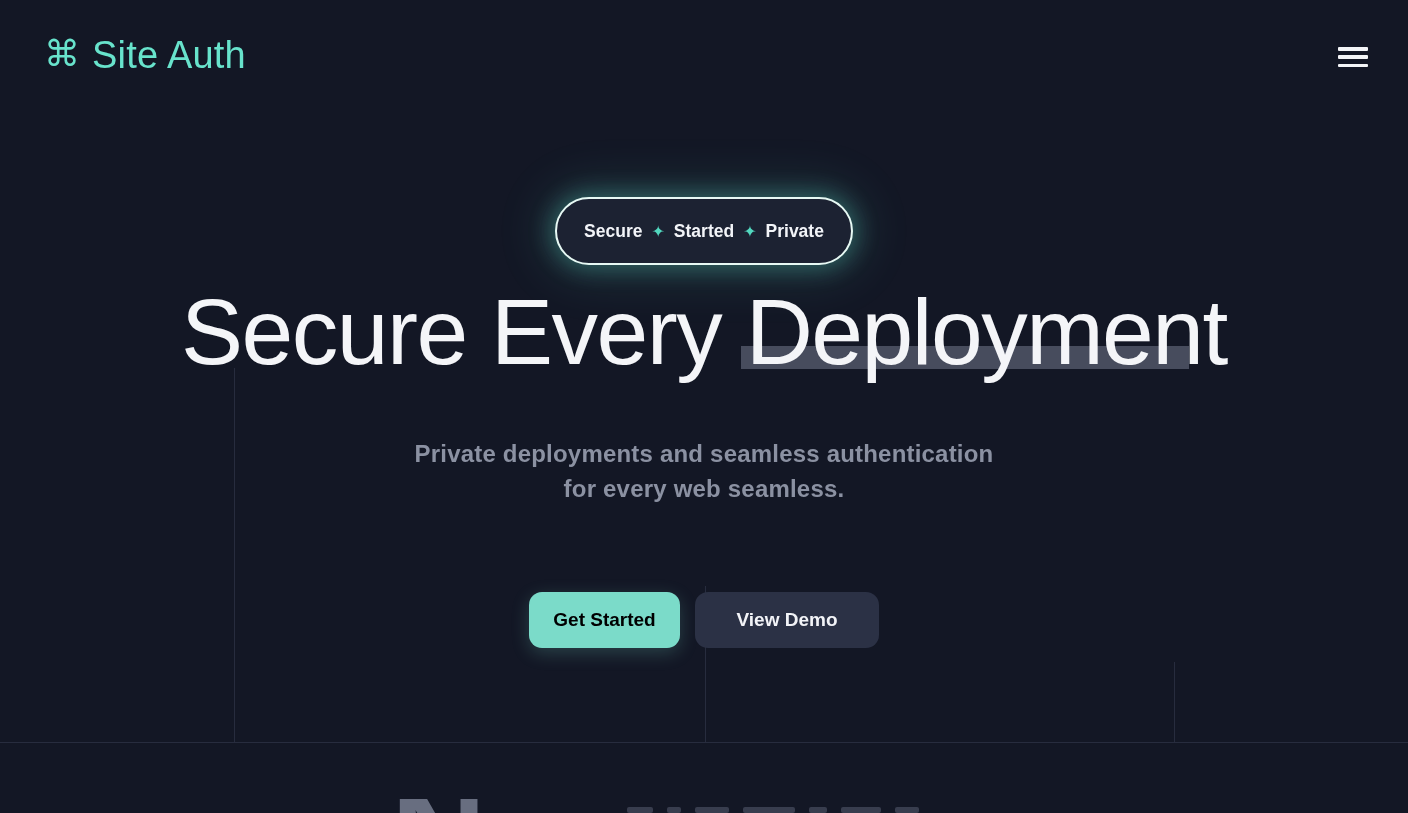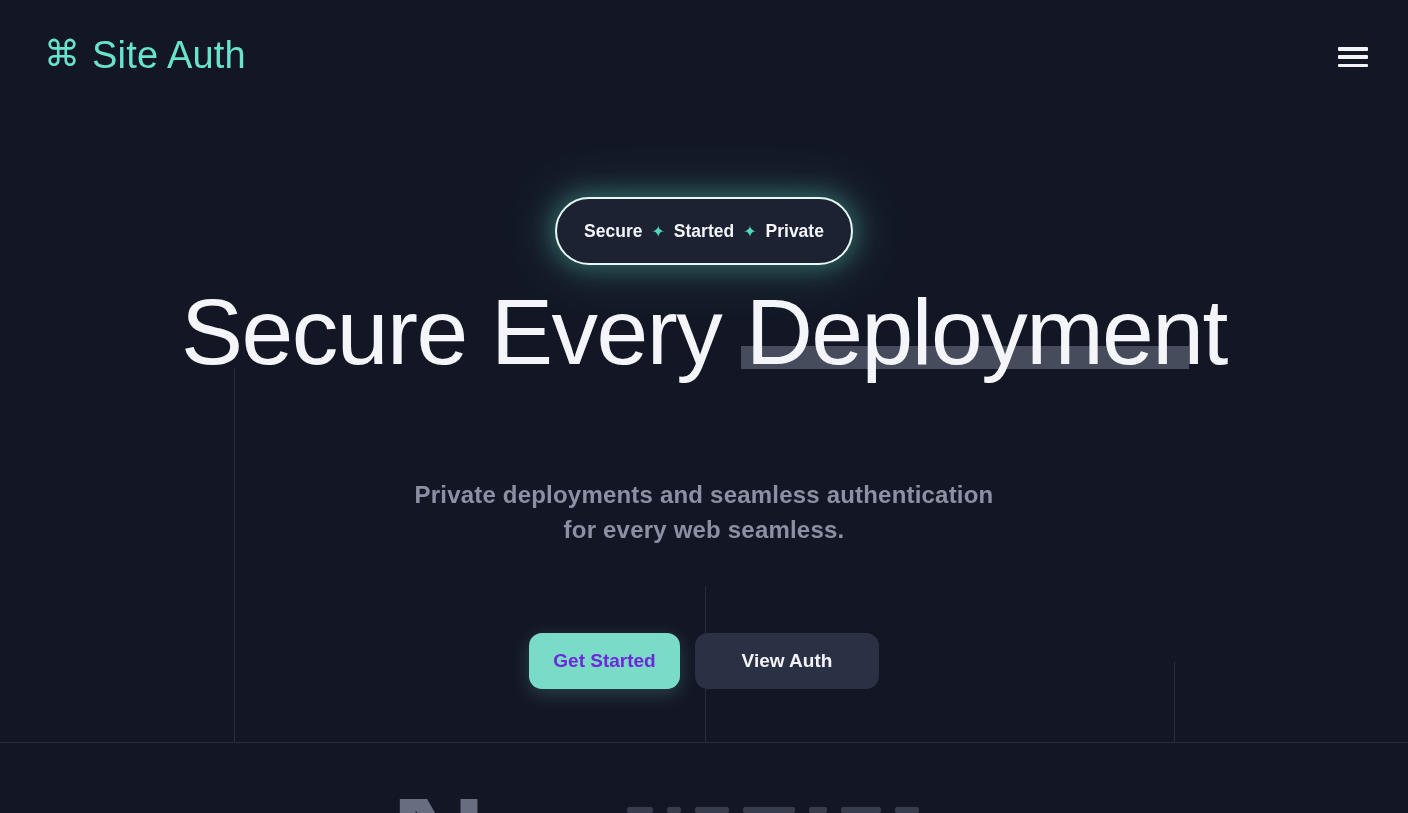--- a/index.html
+++ b/index.html
@@ -66,37 +66,37 @@
     white-space: nowrap;
   }
   .hl-word { position: relative; display: inline-block; z-index: 0; }
   .hl-word .hl-bar {
     content: ""; position: absolute; z-index: -1;
     left: -5px; right: 38px; bottom: 14px; height: 23px;
     background: rgba(142,150,172,0.42);
   }
 
   .subtitle {
-    margin-top: 94px;
+    margin-top: 53px;
     font-size: 24px; font-weight: 700; line-height: 35px;
     color: #8b91a2; letter-spacing: 0.2px;
   }
 
   .cta-row {
     margin-top: 86px;
     display: flex; justify-content: center; gap: 15px;
   }
   .btn {
     height: 56px; border: none; border-radius: 13px;
     font-family: "Liberation Sans", sans-serif;
     font-size: 19px; font-weight: 700; cursor: pointer;
   }
   .btn.primary {
     width: 151px;
-    background: #7bdbc9; color: #6d28d9;
+    background: #7bdbc9; color: #000000;
     box-shadow: 0 5px 18px rgba(123,219,201,0.22);
   }
   .btn.secondary {
     width: 184px;
     background: #2b3145; color: #f2f3f7;
   }
 
   
   .partial-logo {
     position: absolute; left: 391px; top: 799px;
@@ -155,21 +155,21 @@
 
   <h1 class="headline"><span>Secure Every</span> <span class="hl-word"><span class="hl-bar"></span><span>Deployment</span></span></h1>
 
   <div class="subtitle">
     <div>Private deployments and seamless authentication</div>
     <div>for every web seamless.</div>
   </div>
 
   <div class="cta-row">
     <button class="btn primary">Get Started</button>
-    <button class="btn secondary">View Auth</button>
+    <button class="btn secondary">View Demo</button>
   </div>
 </div>
 
 <div class="partial-logo">
   <span>N</span>
 </div>
 <div class="partial-marks">
   <i></i>
   <i></i>
   <i></i>

